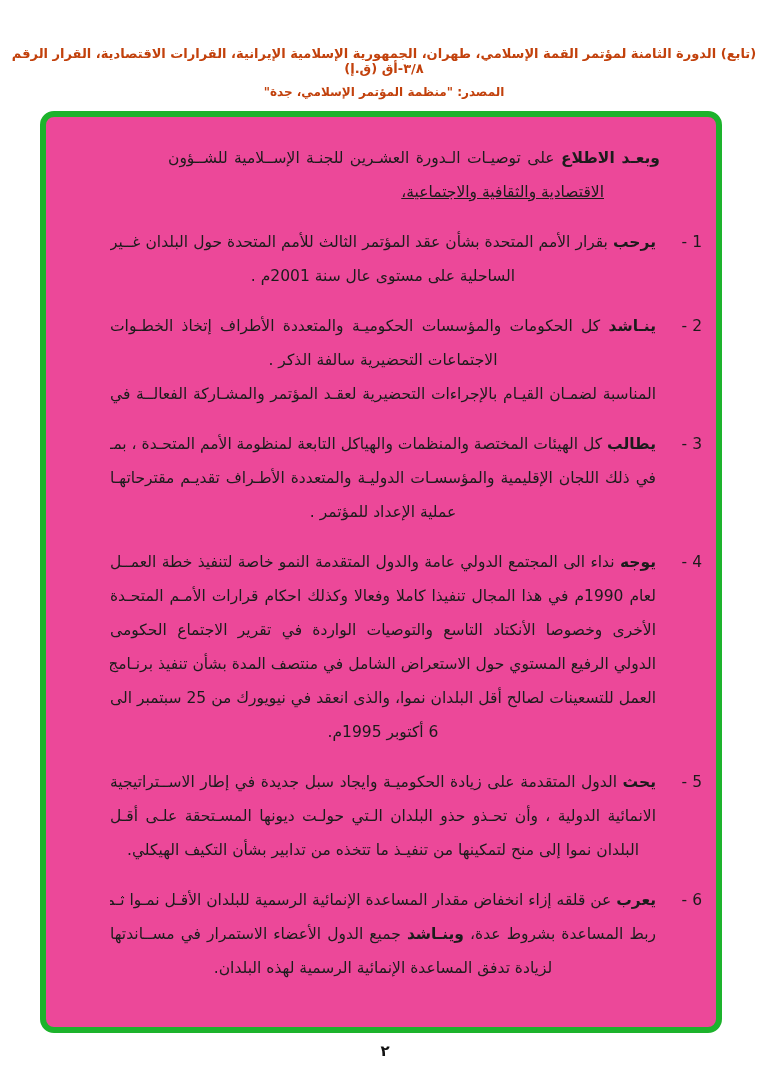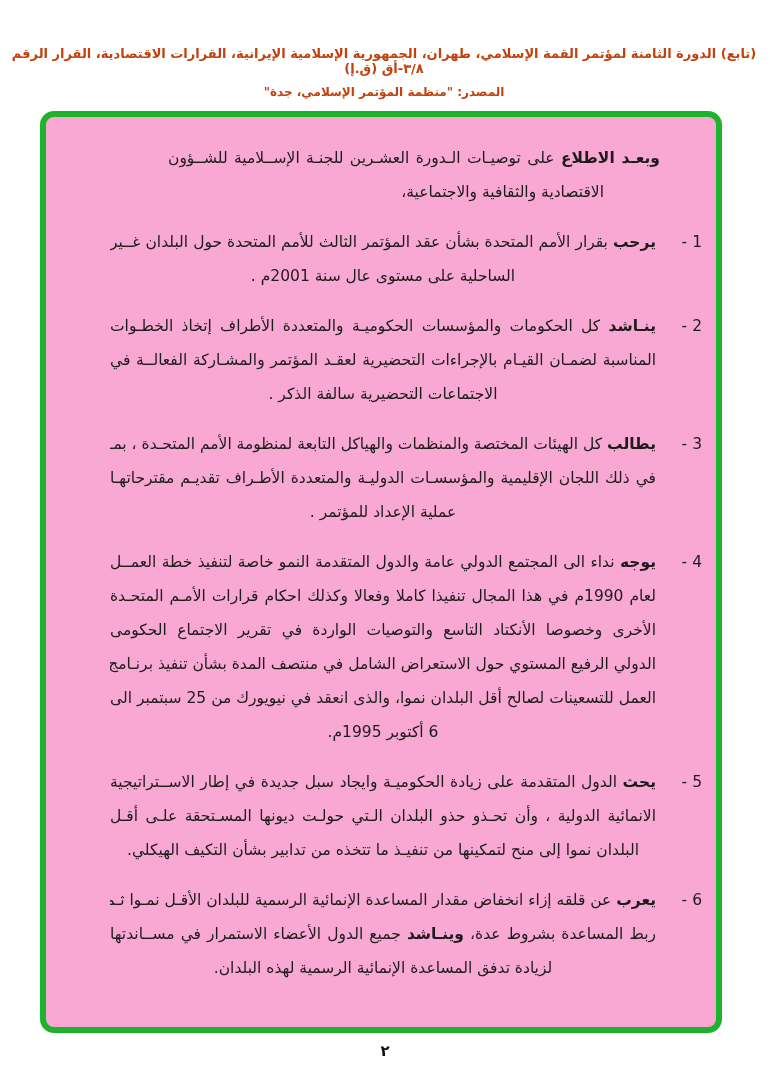--- a/index.html
+++ b/index.html
@@ -11,37 +11,37 @@
   .header{
     position:absolute;top:46px;left:0;width:768px;
     direction:rtl;text-align:center;color:#c2410c;
   }
   .header-line1{font-size:13px;font-weight:bold;letter-spacing:0;}
   .header-line2{font-size:12px;font-weight:bold;margin-top:9px;}
   .frame{
     position:absolute;left:40px;top:111px;
     width:670px;height:910px;
     border:6px solid #1db32c;border-radius:14px;
-    background:#f9a8d4;
+    background:#ec4899;
   }
   .content{
     position:absolute;left:0;top:0;width:670px;height:910px;
     box-sizing:border-box;direction:rtl;
     padding:24px 14px 0 64px;
     font-size:15.5px;color:#1c1c1c;
   }
   .line{
     line-height:34px;
     text-align:justify;text-align-last:justify;
     overflow:hidden;white-space:nowrap;
   }
   .line.last{text-align:left;text-align-last:center;}
   .b{font-weight:bold;}
   .intro .l1{padding-right:42px;padding-left:58px;}
-  .intro .l2{text-align-last:right;padding-right:98px;}
+  .intro .l2{text-align-last:right;padding-right:98px;text-decoration:underline;}
   .item{display:flex;margin-top:16px;}
   .intro{margin-bottom:16px;}
   .marker{flex:0 0 46px;line-height:34px;text-align:right;}
   .text{flex:1;min-width:0;}
   .page-number{
     position:absolute;top:1042px;left:0;width:770px;
     text-align:center;font-size:15px;font-weight:bold;color:#111;
   }
 </style>
 </head>
@@ -65,22 +65,22 @@
       <div class="text">
         <div class="line"><span class="b">يرحب</span><span> بقرار الأمم المتحدة بشأن عقد المؤتمر الثالث للأمم المتحدة حول البلدان غــير</span></div>
         <div class="line last">الساحلية على مستوى عال سنة 2001م .</div>
       </div>
     </div>
 
     <div class="item">
       <div class="marker">2 -</div>
       <div class="text">
         <div class="line"><span class="b">ينـاشد</span><span> كل الحكومات والمؤسسات الحكوميـة والمتعددة الأطراف إتخاذ الخطـوات</span></div>
+        <div class="line last">الاجتماعات التحضيرية سالفة الذكر .</div>
         <div class="line">المناسبة لضمـان القيـام بالإجراءات التحضيرية لعقـد المؤتمر والمشـاركة الفعالــة في</div>
-        <div class="line last">الاجتماعات التحضيرية سالفة الذكر .</div>
       </div>
     </div>
 
     <div class="item">
       <div class="marker">3 -</div>
       <div class="text">
         <div class="line"><span class="b">يطالب</span><span> كل الهيئات المختصة والمنظمات والهياكل التابعة لمنظومة الأمم المتحـدة ، بمـا</span></div>
         <div class="line">في ذلك اللجان الإقليمية والمؤسسـات الدوليـة والمتعددة الأطـراف تقديـم مقترحاتهـا</div>
         <div class="line last">عملية الإعداد للمؤتمر .</div>
       </div>

